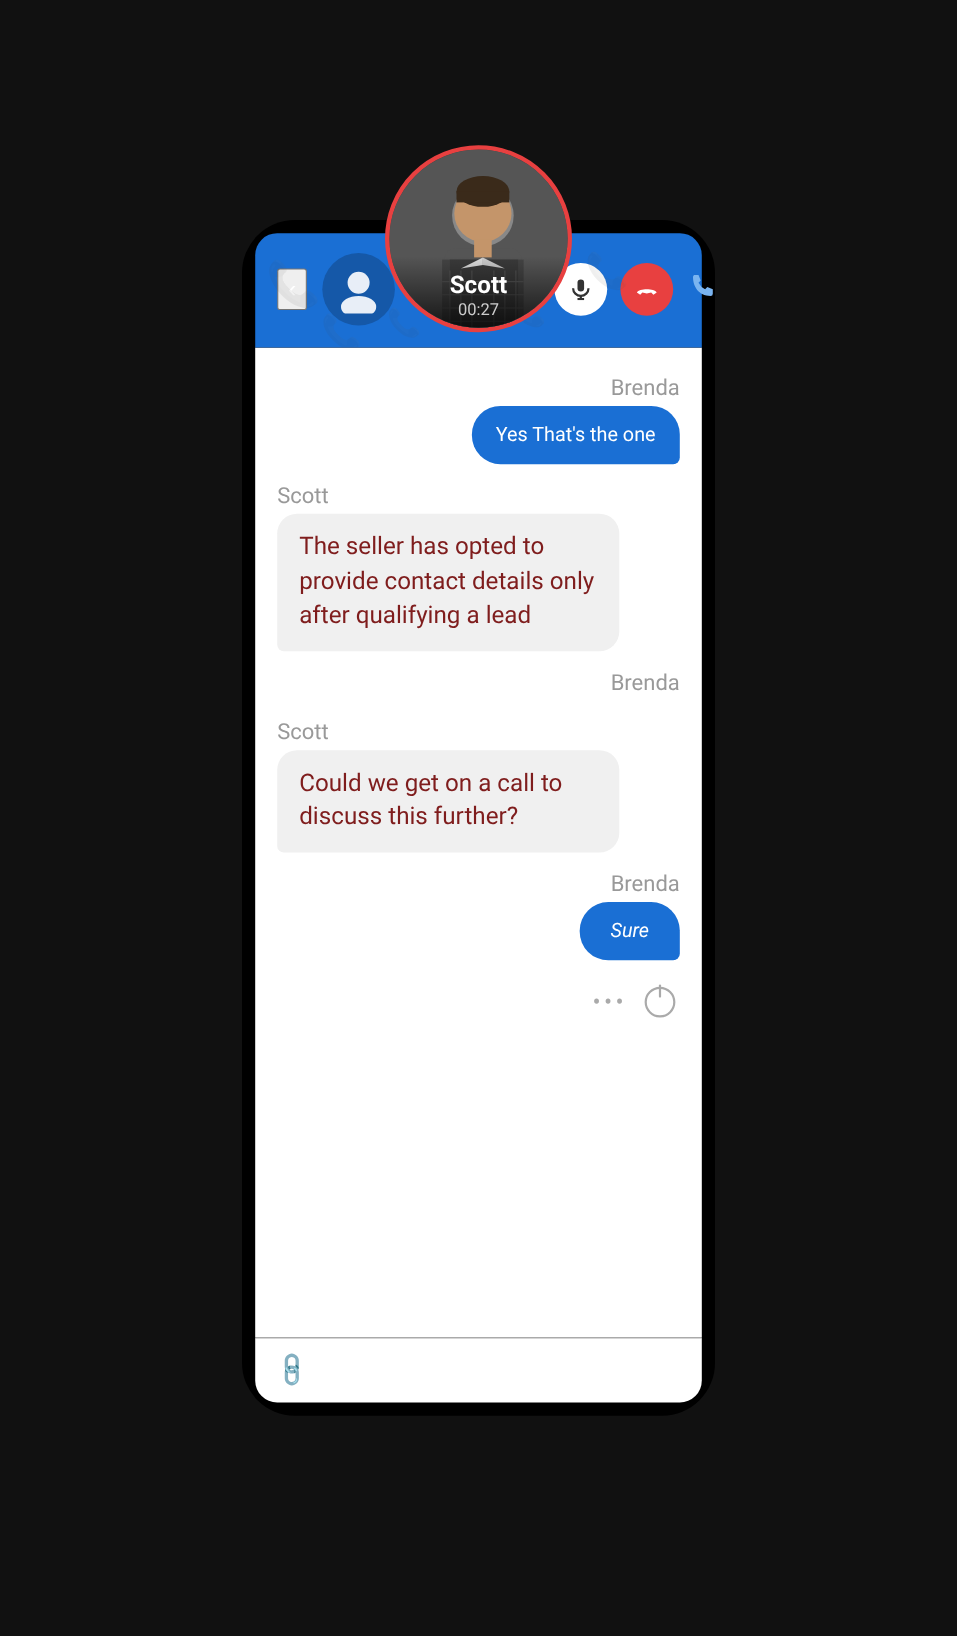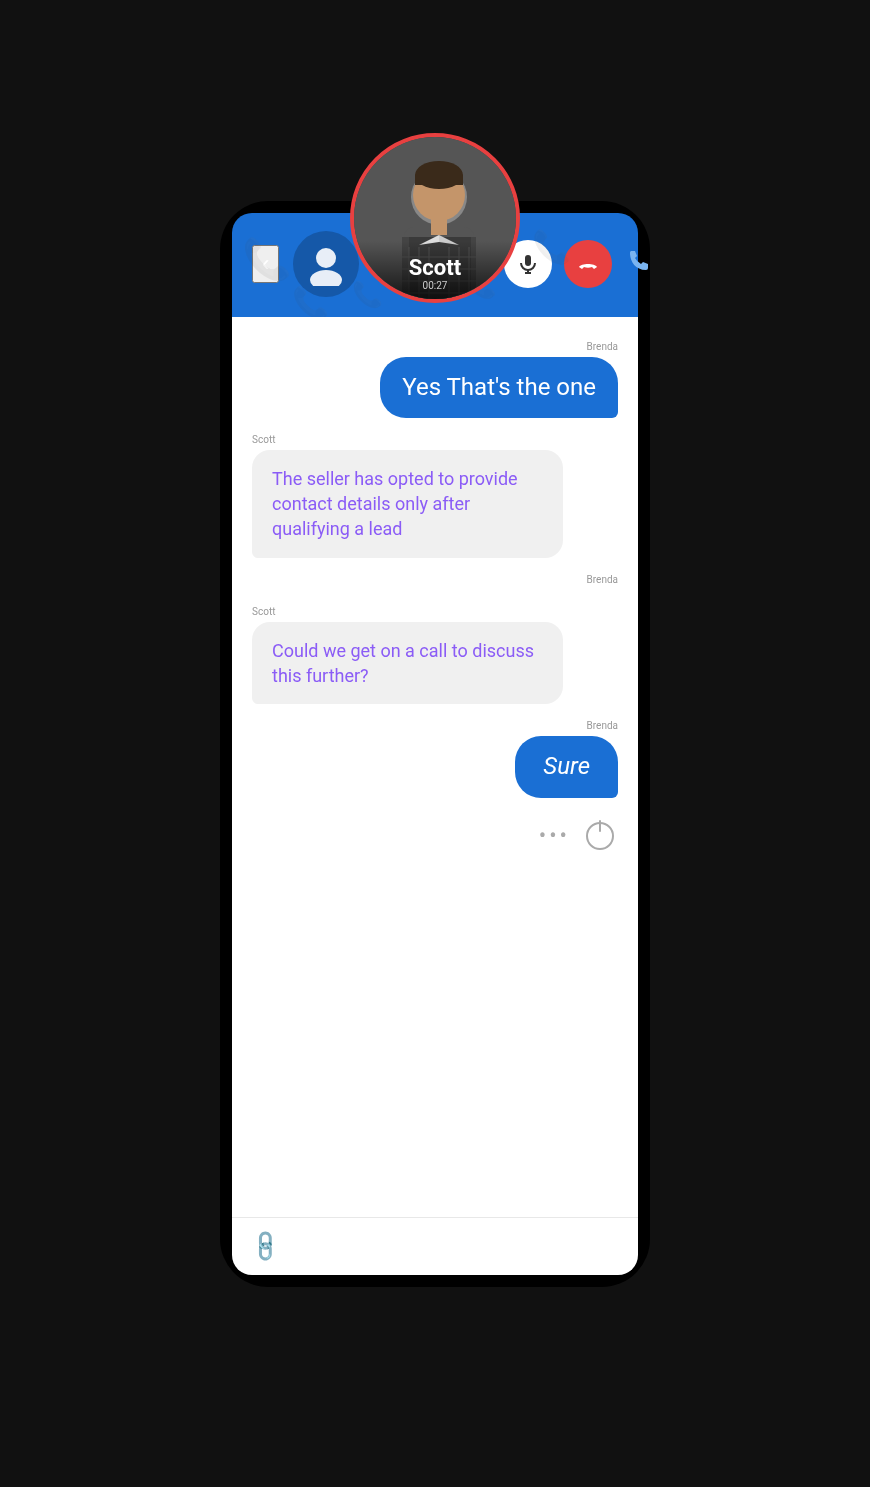--- a/index.html
+++ b/index.html
@@ -128,21 +128,21 @@
 
     .call-name {
       color: white;
       font-size: 22px;
       font-weight: 700;
       display: block;
     }
 
     .call-timer {
       color: #ccc;
-      font-size: 10px;
+      font-size: 15px;
       display: block;
     }
 
     
     .chat-body {
       background: white;
       padding: 24px 20px 16px 20px;
       display: flex;
       flex-direction: column;
       gap: 0;
@@ -157,41 +157,41 @@
     }
 
     .msg-left {
       display: flex;
       flex-direction: column;
       align-items: flex-start;
       margin-bottom: 16px;
     }
 
     .sender-label {
-      font-size: 10px;
+      font-size: 20px;
       color: #999;
       margin-bottom: 5px;
     }
 
     .bubble-sent {
       background: #1a6fd4;
       color: white;
       padding: 14px 22px;
       border-radius: 26px 26px 6px 26px;
-      font-size: 24px;
+      font-size: 18px;
       line-height: 1.4;
       max-width: 85%;
     }
 
     .bubble-received {
       background: #f0f0f0;
-      color: #8b5cf6;
+      color: #7f1d1d;
       padding: 16px 20px;
       border-radius: 18px 18px 18px 6px;
-      font-size: 18px;
+      font-size: 22px;
       line-height: 1.4;
       max-width: 85%;
     }
 
     
     .bottom-actions {
       display: flex;
       justify-content: flex-end;
       align-items: center;
       gap: 16px;

